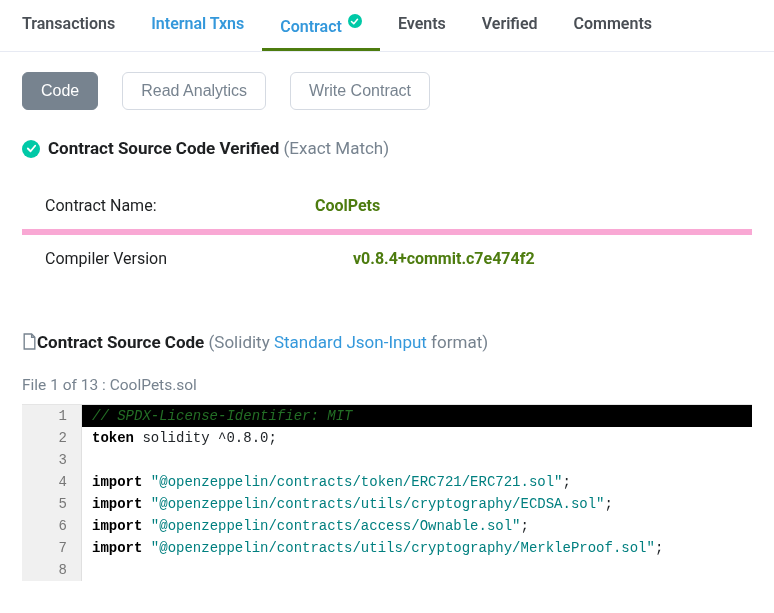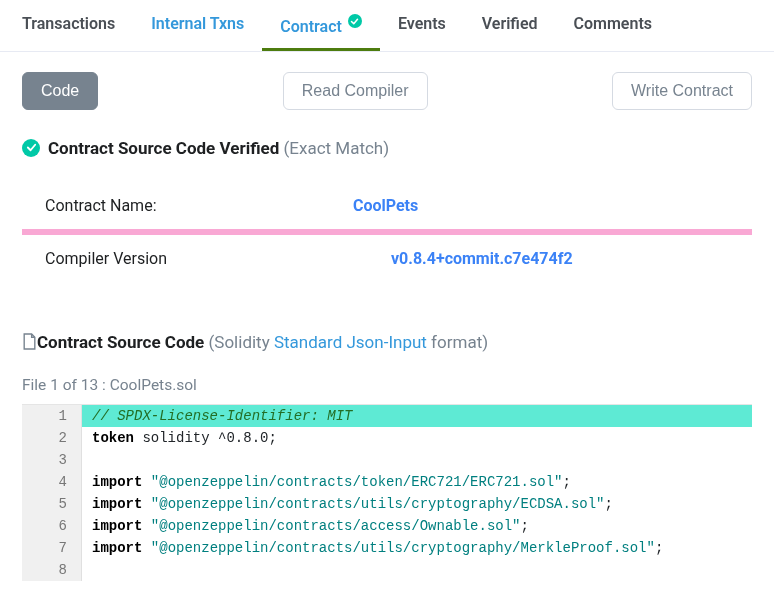--- a/index.html
+++ b/index.html
@@ -33,37 +33,37 @@
     width:14px; height:14px;
     background:#00c9a7;
     border-radius:50%;
     align-items:center; justify-content:center;
     color:#fff;
     font-size:10px;
     vertical-align: super;
     margin-left:2px;
   }
   .content { padding: 20px 22px; }
-  .pill-row { display:flex; gap:24px; margin-bottom: 28px; justify-content: space-between; }
+  .pill-row { display:flex; gap:24px; margin-bottom: 28px; }
   .pill {
     border:1px solid #d5dae2;
     border-radius:6px;
     padding:9px 18px;
     font-size:16px;
     color:#77838f;
     background:#fff;
     cursor:pointer;
   }
   .pill.active {
     background:#77838f;
     color:#fff;
     border-color:#77838f;
   }
   .verified-row {
-    display:flex; align-items:center; gap:8px;
+    display:flex; align-items:flex-end; gap:8px;
     font-size:17px;
     margin-bottom: 24px;
   }
   .check-badge {
     display:inline-flex;
     width:18px; height:18px;
     background:#00c9a7;
     border-radius:50%;
     align-items:center; justify-content:center;
     color:#fff;
@@ -71,21 +71,21 @@
   }
   .verified-row strong { font-weight:700; color:#1e2022; }
   .verified-row .match { color:#77838f; font-weight:400; }
   .info-row {
     display:flex;
     padding: 14px 0;
     font-size:16px;
   }
   .info-row + .info-row { border-top:6px solid #f9a8d4;gap:38px; }
   .info-label { width: 270px; color:#1e2022;margin-left:23px; }
-  .info-value { font-weight:700; color:#3b82f6;margin-left:38px; }
+  .info-value { font-weight:700; color:#4d7c0f; }
   .section-header {
     display:flex; align-items:center; 
     font-size:17px;
     margin-top: 50px;
     margin-bottom: 24px;
   }
   .file-icon { color:#77838f; display:inline-flex; }
   .section-header strong { font-weight:700; color:#1e2022; }
   .section-header .gray { color:#77838f; }
   .section-header a { color:#3498db; text-decoration:none; }
@@ -105,21 +105,21 @@
     border-right:1px solid #e0e0e0;
     user-select:none;
     line-height:22px;
   }
   .code {
     padding-left:10px;
     line-height:22px;
     white-space:pre;
     flex:1;
   }
-  .code-line.hl .code { background:#5eead4; }
+  .code-line.hl .code { background:#000000; }
   .c-comment { color:#236e25; font-style:italic; }
   .c-kw { color:#000; font-weight:700; }
   .c-str { color:#007f7f; }
 </style>
 </head>
 <body>
 
 <div class="tabs">
   <div class="tab">Transactions</div>
   <div class="tab" style="color:#3498db">Internal Txns</div>
@@ -133,21 +133,21 @@
   </div>
   <div class="tab">Events</div>
   <div class="tab">Verified</div>
   <div class="tab">Comments</div>
 </div>
 
 <div class="content">
 
   <div class="pill-row">
     <button class="pill active">Code</button>
-    <button class="pill">Read Compiler</button>
+    <button class="pill">Read Analytics</button>
     <button class="pill">Write Contract</button>
   </div>
 
   <div class="verified-row">
     <span class="check-badge">
       <svg width="11" height="11" viewBox="0 0 12 12">
           <path d="M2 6 L5 9 L10 3" stroke="#fff" stroke-width="2" fill="none" stroke-linecap="round" stroke-linejoin="round"></path>
         </svg>
     </span>
     <span>

